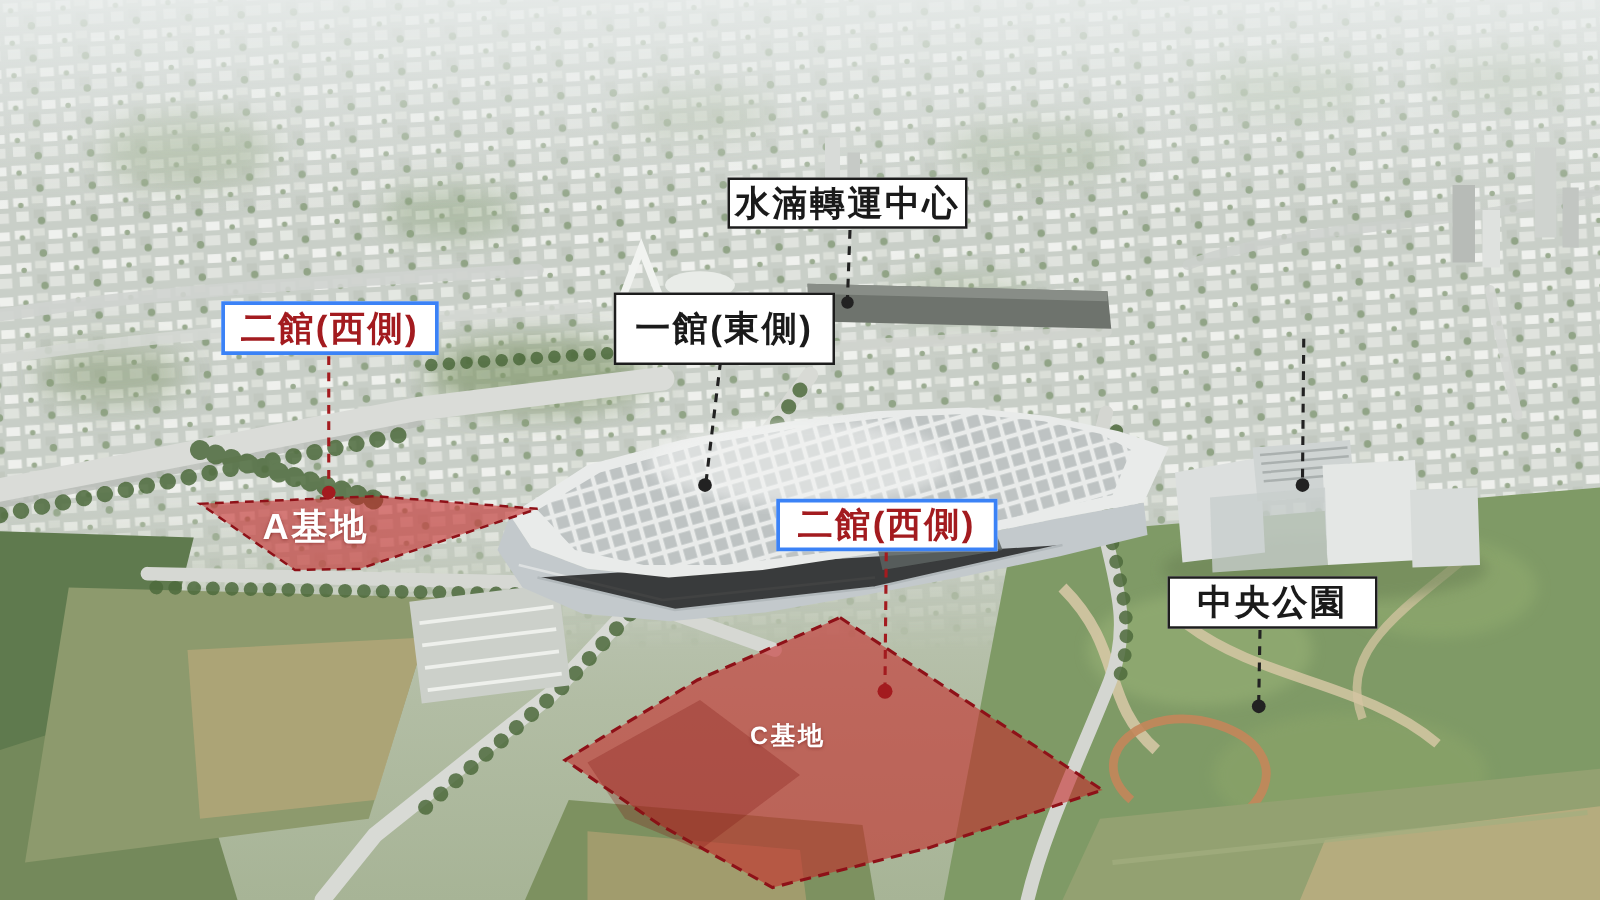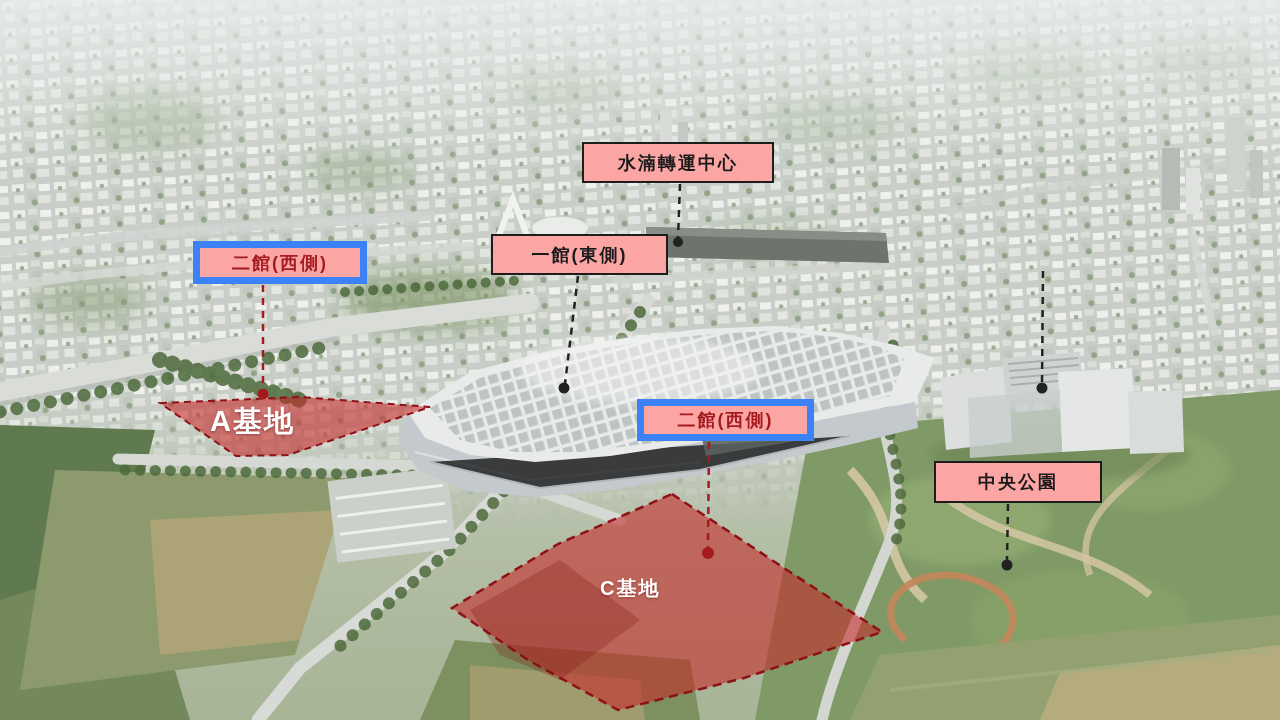--- a/index.html
+++ b/index.html
@@ -4,25 +4,25 @@
 <style>
   html,body{margin:0;padding:0;background:#222;}
   #stage{
     position:relative;width:1280px;height:720px;overflow:hidden;
     font-family:"Liberation Sans","DejaVu Sans",sans-serif;
     background:#c6ccc6;
   }
   #aerial{position:absolute;left:0;top:0;width:1280px;height:720px;}
   .lbl{
     position:absolute;display:flex;align-items:center;justify-content:center;
-    background:#fca5a5;border:2px solid #1d1d1d;color:#1a1a1a;
-    font-weight:bold;font-size:18px;letter-spacing:2px;line-height:1;
+    background:#ffffff;border:2px solid #1d1d1d;color:#1a1a1a;
+    font-weight:bold;font-size:28px;letter-spacing:2px;line-height:1;
     box-sizing:border-box;white-space:nowrap;z-index:5;
   }
-  .lbl.red{border:7px solid #3b82f6;color:#a31b1f;margin-left:16px;}
+  .lbl.red{border:3px solid #3b82f6;color:#a31b1f;}
   .site-lbl{
     position:absolute;color:#ffffff;font-weight:bold;font-size:29px;
     letter-spacing:2px;z-index:4;white-space:nowrap;
     text-shadow:0 1px 3px rgba(90,0,0,.45);
   }
 </style>
 </head>
 <body>
 
 <div id="stage">
@@ -198,21 +198,21 @@
       <circle cx="1007" cy="565" r="5.5" fill="#222" stroke="none"></circle>
       <path d="M263,285 L263,390" stroke="#a31b1f" stroke-width="2.5" stroke-dasharray="7 6"></path>
       <circle cx="263" cy="394" r="5.5" fill="#a31b1f" stroke="none"></circle>
       <path d="M709,442 L708,548" stroke="#a31b1f" stroke-width="2.5" stroke-dasharray="7 6"></path>
       <circle cx="708" cy="553" r="6" fill="#a31b1f" stroke="none"></circle>
     </g>
   </svg>
 
   <div class="lbl" style="left:582px;top:142px;width:192px;height:41px;">水湳轉運中心</div>
 
-  <div class="lbl" style="left:491px;top:234px;width:177px;height:41px;">一館(東側)</div>
+  <div class="lbl" style="left:491px;top:234px;width:177px;height:58px;">一館(東側)</div>
 
   <div class="lbl red" style="left:177px;top:241px;width:174px;height:43px;">二館(西側)</div>
 
   <div class="lbl red" style="left:621px;top:399px;width:177px;height:42px;">二館(西側)</div>
 
 
   <div class="lbl" style="left:934px;top:461px;width:168px;height:42px;">中央公園</div>
 
   <div class="site-lbl" style="left:210px;top:402px;">A基地</div>
 

